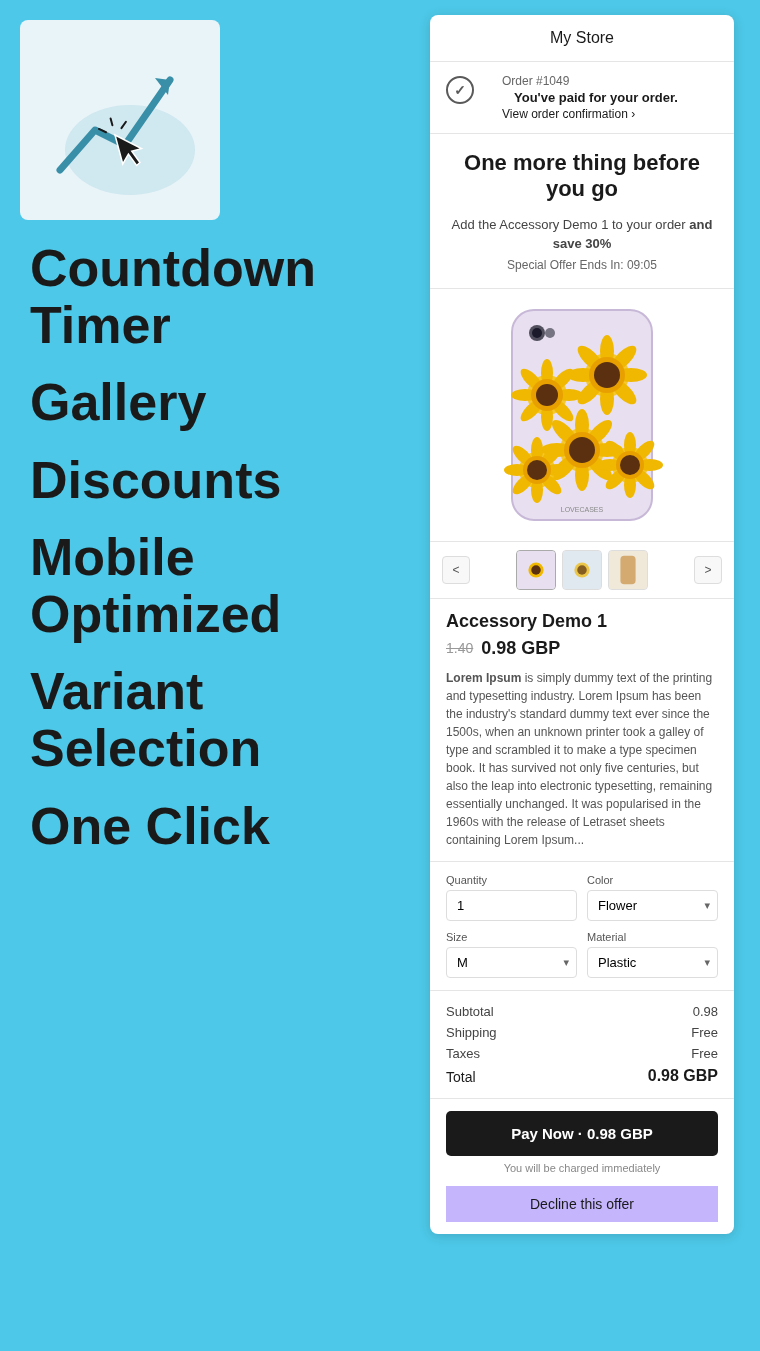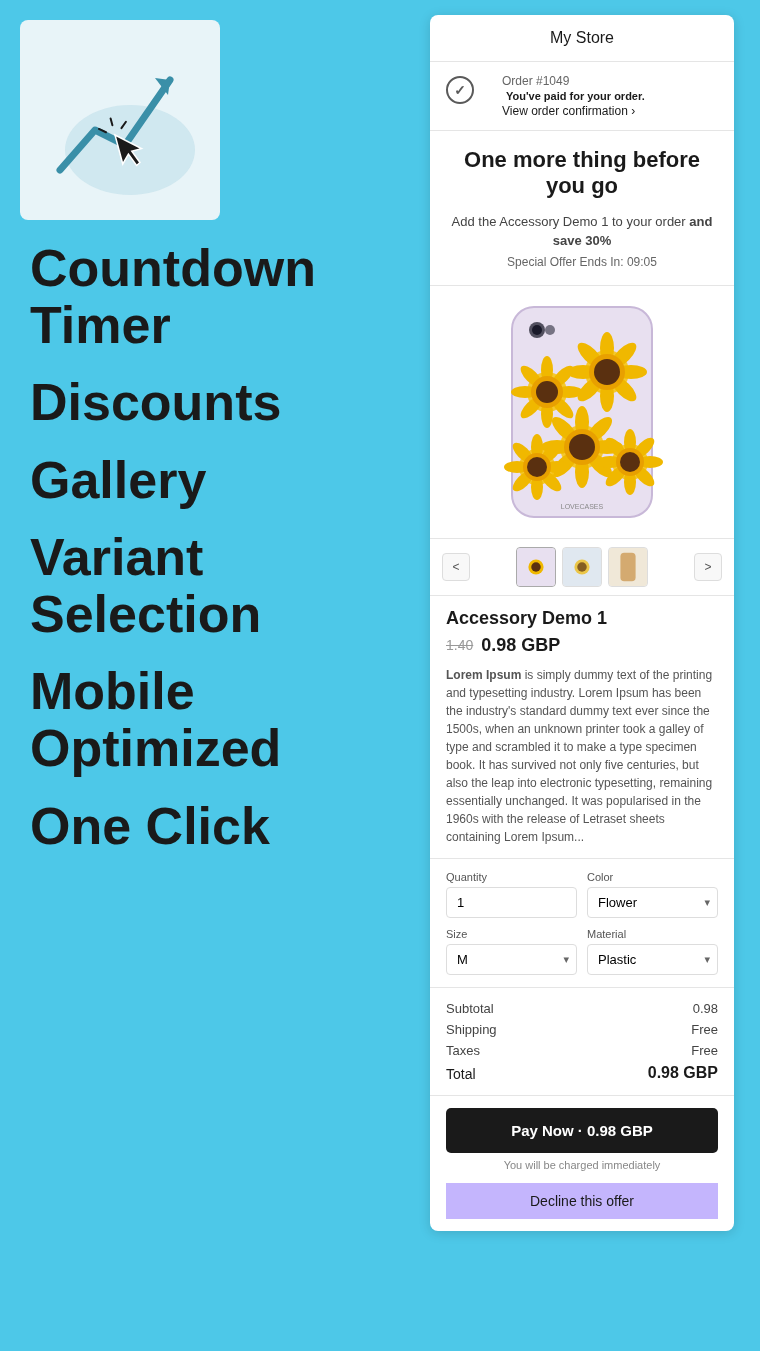--- a/index.html
+++ b/index.html
@@ -106,24 +106,24 @@
       display: flex;
       flex-direction: column;
     }
 
     .order-number {
       font-size: 12px;
       color: #666;
     }
 
     .order-paid {
-      font-size: 11px;
+      font-size: 13px;
       font-weight: 600;
       color: #1a1a1a;
-      margin: 2px 4px;
+      margin: 2px 12px;
     }
 
     .view-order-link {
       font-size: 12px;
       color: #1a1a1a;
       text-decoration: none;
       cursor: pointer;
     }
 
     .upsell-section {
@@ -431,24 +431,24 @@
 
         <line x1="-8" y1="-5" x2="-14" y2="-10" stroke="#1a1a1a" stroke-width="2" stroke-linecap="round"></line>
         <line x1="0" y1="-10" x2="0" y2="-17" stroke="#1a1a1a" stroke-width="2" stroke-linecap="round"></line>
         <line x1="8" y1="-5" x2="14" y2="-10" stroke="#1a1a1a" stroke-width="2" stroke-linecap="round"></line>
       </g>
     </svg>
   </div>
 
   <div class="feature-list">
     <div class="feature-item">Countdown Timer</div>
+    <div class="feature-item">Gallery</div>
     <div class="feature-item">Discounts</div>
-    <div class="feature-item">Gallery</div>
+    <div class="feature-item">Mobile Optimized</div>
     <div class="feature-item">Variant Selection</div>
-    <div class="feature-item">Mobile Optimized</div>
     <div class="feature-item">One Click</div>
   </div>
 </div>
 
 <div class="right-panel">
 
   <div class="store-header">
     <span class="store-title">My Store</span>
   </div>
 

